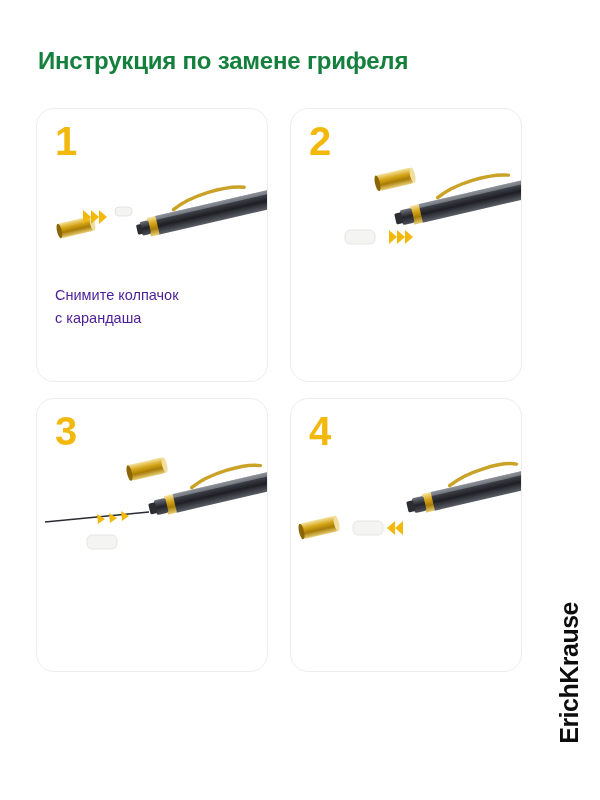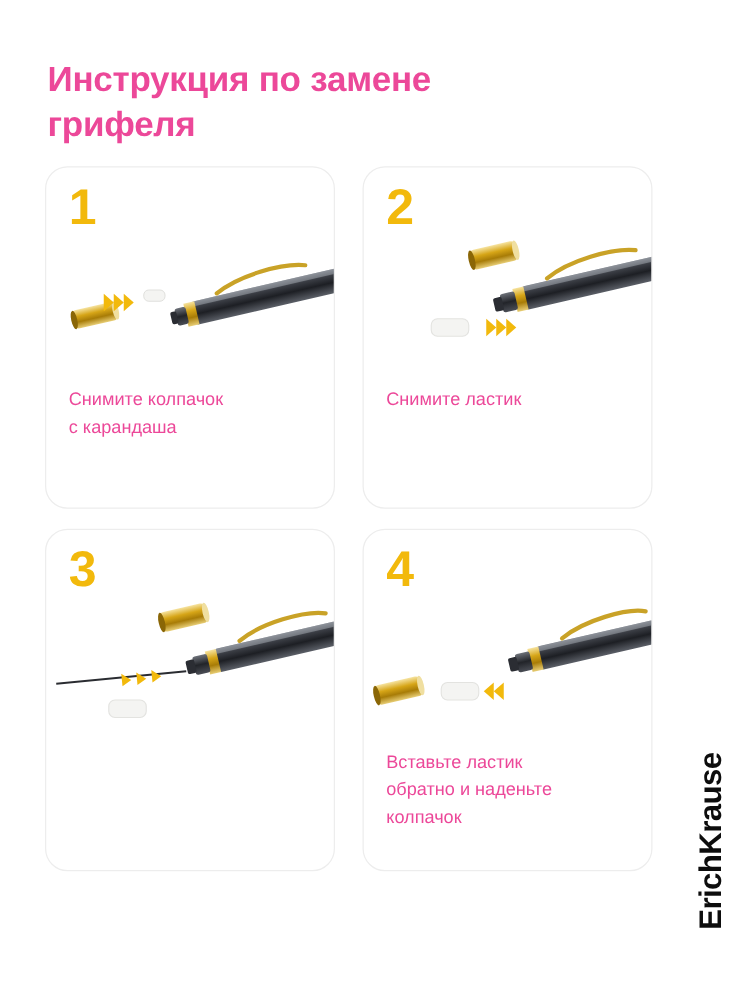--- a/index.html
+++ b/index.html
@@ -17,27 +17,27 @@
 
   .page {
     position: relative;
     width: 600px;
     height: 800px;
     box-sizing: border-box;
     padding: 46px 36px 0 36px;
   }
 
   .title {
-    font-size: 28px;
+    font-size: 24px;
     font-weight: bold;
-    color: #ec4899;
+    color: #15803d;
     line-height: 1.27;
     letter-spacing: -0.2px;
     max-width: 430px;
-    margin: 0 0 16px 2px;
+    margin: 0 0 32px 2px;
   }
 
   .grid {
     display: grid;
     grid-template-columns: 232px 232px;
     grid-template-rows: 274px 274px;
     column-gap: 22px;
     row-gap: 16px;
   }
 
@@ -68,21 +68,21 @@
     height: 140px;
   }
 
   .caption {
     position: absolute;
     left: 18px;
     right: 16px;
     top: 175px;
     font-size: 14.5px;
     line-height: 1.52;
-    color: #ec4899;
+    color: #4c1d95;
     font-weight: 500;
     white-space: pre-line;
   }
 
   .brand {
     position: absolute;
     right: 16px;
     bottom: 56px;
     font-size: 25px;
     font-weight: bold;
@@ -195,21 +195,20 @@
 
           <rect x="54" y="81" width="30" height="14" rx="5" fill="#f4f4f2" stroke="#e3e3e0" stroke-width="0.9"></rect>
 
           <g fill="#F2B90C">
             <polygon points="122,88 114,81 114,95"></polygon>
             <polygon points="114,88 106,81 106,95"></polygon>
             <polygon points="106,88 98,81 98,95"></polygon>
           </g>
         </svg>
       </div>
-      <div class="caption">Снимите ластик</div>
     </div>
 
     <div class="card">
       <div class="card-num">3</div>
       <div class="art">
         <svg viewBox="0 0 232 140" width="232" height="140" xmlns="http://www.w3.org/2000/svg">
           <defs>
             <linearGradient id="goldC" x1="0" y1="0" x2="0" y2="1">
               <stop offset="0%" stop-color="#F6E3A0"></stop>
               <stop offset="35%" stop-color="#D6A517"></stop>
@@ -295,21 +294,18 @@
             <polygon points="104,89 112,82 112,96"></polygon>
           </g>
 
           <g transform="rotate(-13 30 88)">
             <rect x="10" y="80" width="36" height="16" rx="3" fill="url(#goldD)"></rect>
             <ellipse cx="46" cy="88" rx="2.5" ry="8" fill="#F0DFA0"></ellipse>
             <ellipse cx="10" cy="88" rx="2.5" ry="8" fill="#8A6606"></ellipse>
           </g>
         </svg>
       </div>
-      <div class="caption">Вставьте ластик
-обратно и наденьте
-колпачок</div>
     </div>
 
   </div>
 
   <div class="brand">ErichKrause</div>
 </div>
 
 </body></html>

